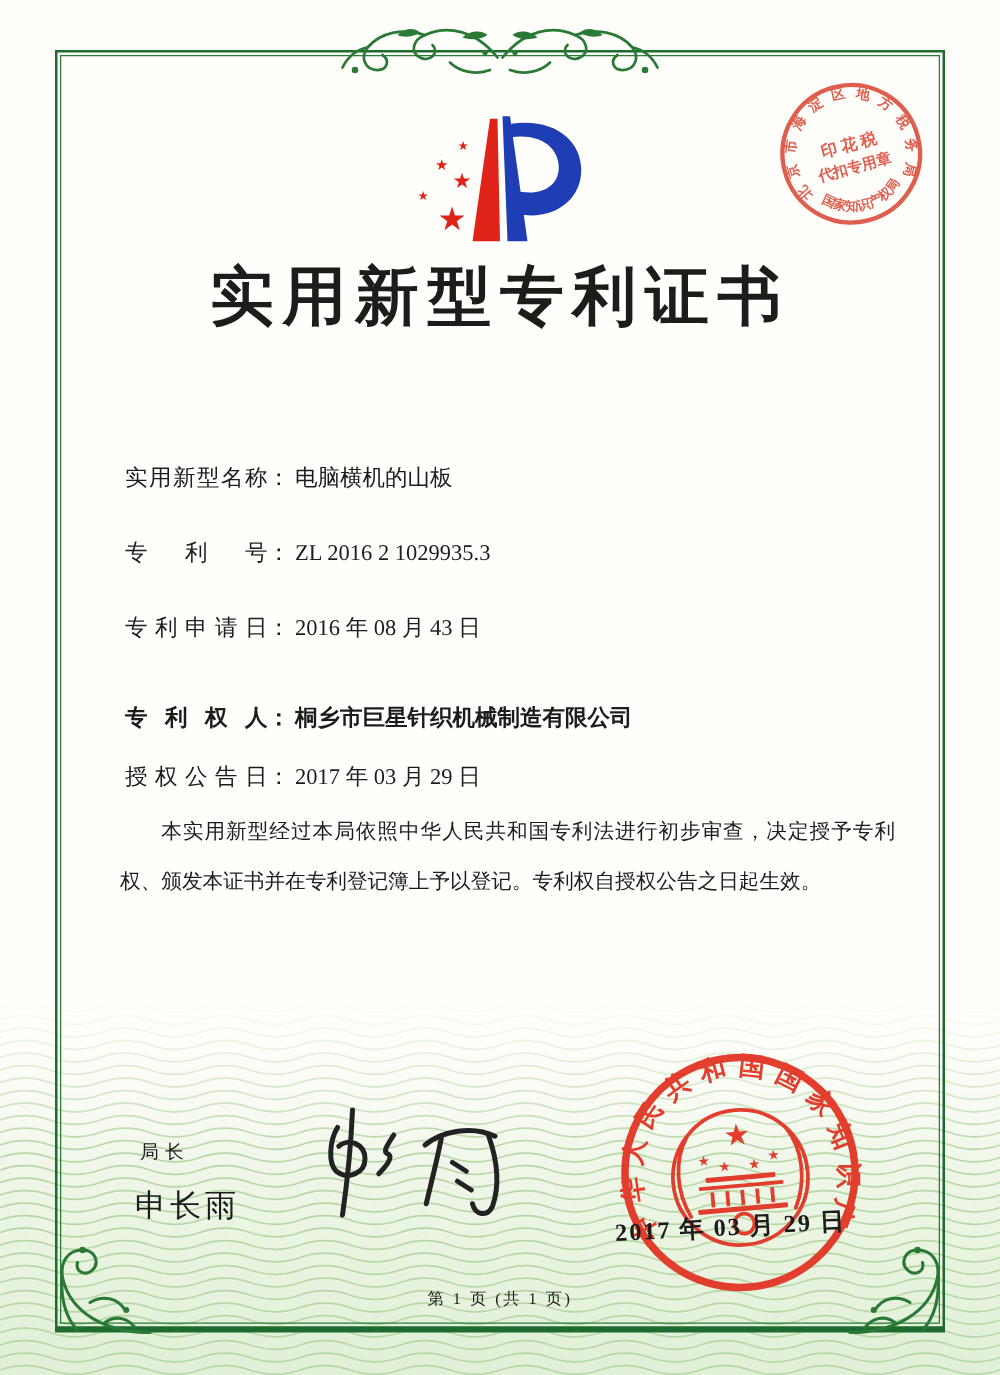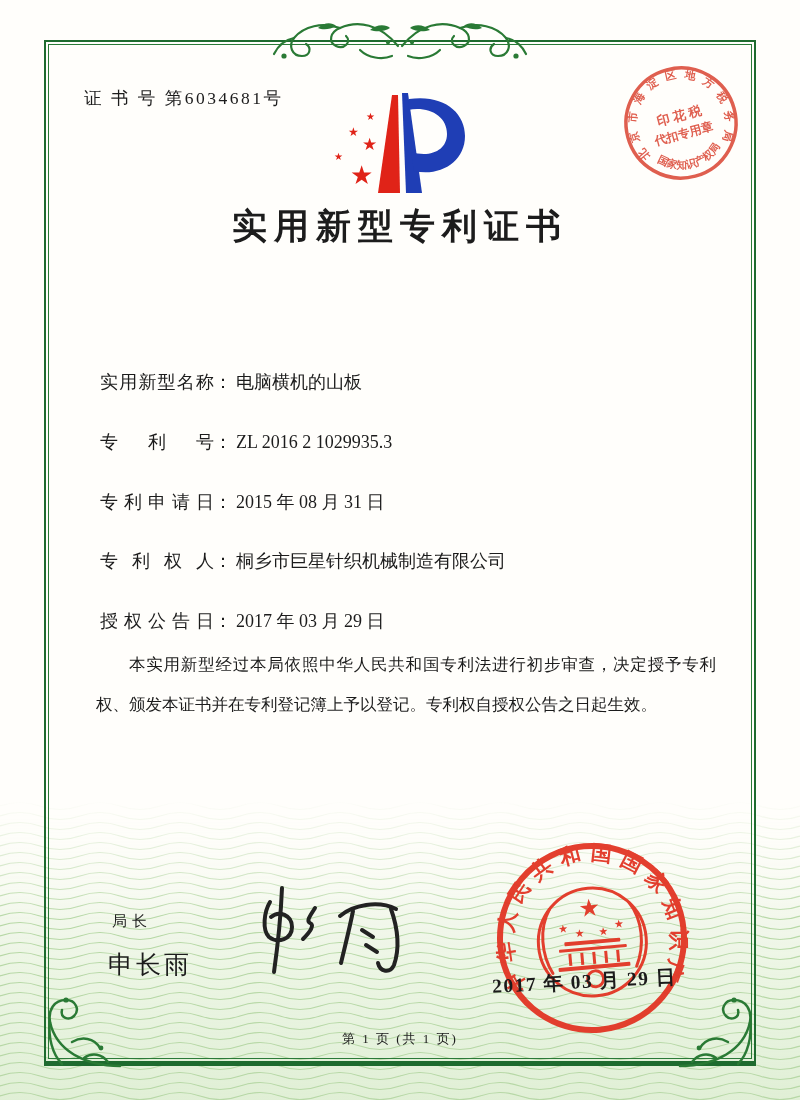--- a/index.html
+++ b/index.html
@@ -24,25 +24,25 @@
   .frame-inner { position:absolute; inset:2px; border:1px solid #2a7a38; }
   .ornament { position:absolute; z-index:2; }
   .cert-no {
     position:absolute; left:84px; top:86px; z-index:3;
     font-size:17.5px; letter-spacing:2.5px; z-index:3;
   }
   .logo { position:absolute; left:330px; top:90px; z-index:3; }
   .tax-stamp { position:absolute; left:618px; top:60px; z-index:4; transform:rotate(-15deg); opacity:.93; }
   .title {
     position:absolute; left:0; top:203px; width:800px; text-align:center; z-index:3;
-    font-size:35px; font-weight:bold; letter-spacing:7px;
+    font-size:51px; font-weight:bold; letter-spacing:7px;
   }
   .fields { position:absolute; left:100px; top:370px; width:620px; z-index:3; font-size:18px; }
   .field-row { position:absolute; left:0; white-space:nowrap; }
-  .f1{top:0;} .f2{top:60px;} .f3{top:120px;} .f4{top:179px;} .f5{top:239px;}
+  .f1{top:0;} .f2{top:60px;} .f3{top:120px;} .f4{top:192px;font-weight:bold;} .f5{top:239px;}
   .f-label { display:inline-block; width:114px; text-align:justify; text-align-last:justify; vertical-align:bottom; }
   .f-colon { margin-right:4px; }
   .body-text { position:absolute; left:96px; top:645px; width:620px; z-index:3;
     font-size:16.5px; line-height:40px; text-align:justify; }
   .body-text p { text-indent:2em; }
   .signer-title { position:absolute; left:112px; top:912px; font-size:15px; letter-spacing:5px; z-index:3; }
   .signer-name  { position:absolute; left:108px; top:948px; font-size:25px; letter-spacing:3px; z-index:3; }
   .signature { position:absolute; left:212px; top:882px; z-index:3; }
   .seal { position:absolute; left:494px; top:840px; z-index:4; transform:rotate(-5deg); opacity:.95; }
   .seal-date { position:absolute; left:492px; top:968px; z-index:5; font-size:19.5px; font-weight:bold;
@@ -145,21 +145,20 @@
       <path d="M10,30 C8,44 12,62 22,72"></path>
       <path d="M32,50 C42,44 54,46 60,56"></path>
       <path d="M44,66 C52,60 62,62 68,70"></path>
     </g>
     <g fill="#2a7a35">
         <circle cx="26" cy="8" r="2.6"></circle>
         <circle cx="61" cy="56" r="2.4"></circle>
       </g>
   </svg>
 
-  <div class="cert-no">证 书 号 第6034681号</div>
 
   <svg class="logo" width="140" height="110" viewBox="0 0 140 110">
     <path d="M62,5 L68,5 L70,103 L48,103 Z" fill="#e02318"></path>
     <path d="M72,3 L78,3 L92,103 L76,103 Z" fill="#1f3eb5"></path>
     <path d="M79,9 C113,4 135,22 135,46 C135,72 110,87 84,81 L81,62 C101,68 117,60 117,44 C117,26 99,16 78,20 Z" fill="#1f3eb5"></path>
     <g fill="#e02318" font-family="'DejaVu Sans',sans-serif">
       <text x="20" y="94" font-size="26">★</text>
       <text x="32" y="60" font-size="17">★</text>
       <text x="18" y="46" font-size="12">★</text>
       <text x="4" y="70" font-size="10">★</text>
@@ -186,21 +185,21 @@
   <div class="title">实用新型专利证书</div>
 
   <div class="fields">
     <div class="field-row f1">
       <span class="f-label">实用新型名称</span><span class="f-colon">：</span><span>电脑横机的山板</span>
     </div>
     <div class="field-row f2">
       <span class="f-label">专利号</span><span class="f-colon">：</span><span>ZL 2016 2 1029935.3</span>
     </div>
     <div class="field-row f3">
-      <span class="f-label">专利申请日</span><span class="f-colon">：</span><span>2015 年 08 月 31 日</span>
+      <span class="f-label">专利申请日</span><span class="f-colon">：</span><span>2016 年 08 月 43 日</span>
     </div>
     <div class="field-row f4">
       <span class="f-label">专利权人</span><span class="f-colon">：</span><span>桐乡市巨星针织机械制造有限公司</span>
     </div>
     <div class="field-row f5">
       <span class="f-label">授权公告日</span><span class="f-colon">：</span><span>2017 年 03 月 29 日</span>
     </div>
   </div>
 
   <div class="body-text">

